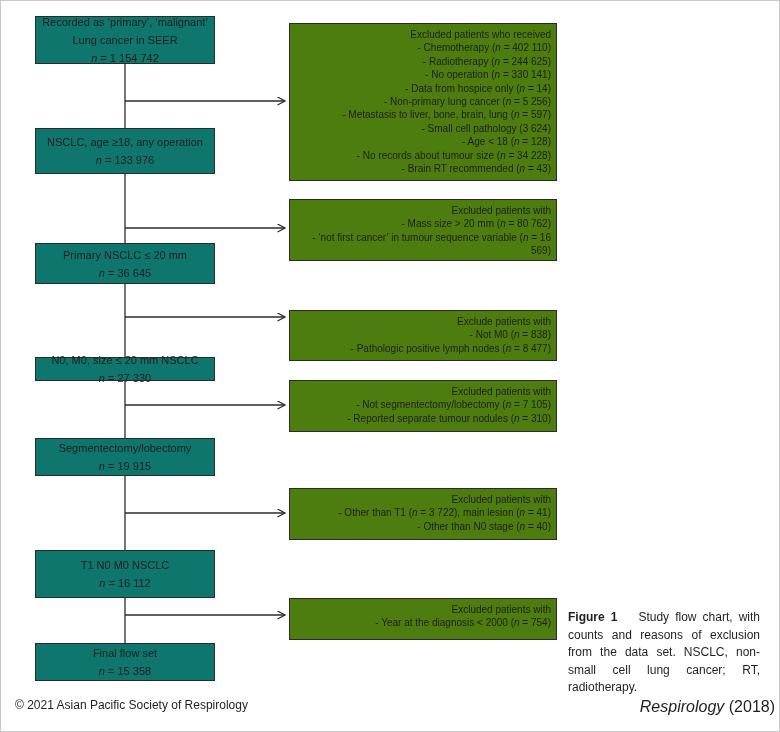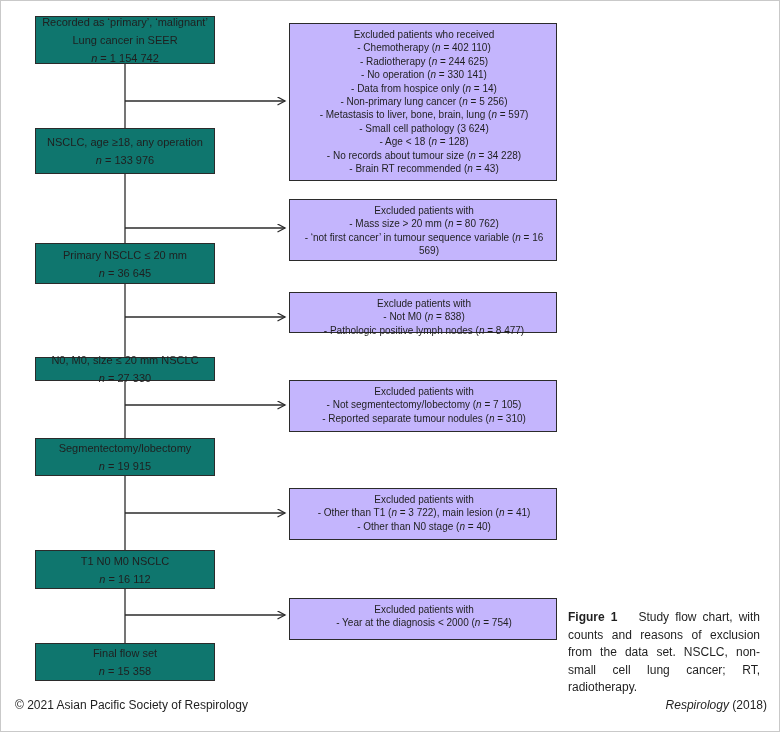--- a/index.html
+++ b/index.html
@@ -11,31 +11,31 @@
   }
   svg.lines{position:absolute;left:0;top:0;z-index:1;}
   .mbox{
     position:absolute;left:34px;width:180px;box-sizing:border-box;z-index:2;
     background:#0f766e;border:1.5px solid #2b2b2b;
     display:flex;flex-direction:column;justify-content:center;align-items:center;
     text-align:center;font-size:11px;line-height:18px;padding:2px 4px;
   }
   .ebox{
     position:absolute;left:288px;width:268px;box-sizing:border-box;z-index:2;
-    background:#c4b5fd;border:1.5px solid #2b2b2b;
-    font-size:10px;line-height:13.4px;padding:4px 5px 4px 7px;text-align:center;
+    background:#4d7c0f;border:1.5px solid #2b2b2b;
+    font-size:10px;line-height:13.4px;padding:4px 5px 4px 7px;text-align:right;
   }
   .ebox .item{padding-left:10px;text-indent:-10px;}
   .caption{
     position:absolute;left:567px;top:608px;width:192px;z-index:2;
     font-size:12px;line-height:17.6px;text-align:justify;
   }
   .caption .cap-label{font-weight:bold;margin-right:21px;}
   .footer-left{position:absolute;left:14px;top:697px;font-size:12px;z-index:2;}
-  .footer-right{position:absolute;right:12px;top:697px;font-size:12px;z-index:2;}
+  .footer-right{position:absolute;right:4px;top:697px;font-size:16px;z-index:2;}
   .footer-right .journal{font-style:italic;}
   i{font-style:italic;}
 </style>
 </head>
 <body>
 
 <div class="page">
 
   <svg class="lines" width="780" height="732" viewBox="0 0 780 732">
     <defs>
@@ -65,21 +65,21 @@
     <div><i>n</i> = 36 645</div>
   </div>
   <div class="mbox" style="top:356px;height:24px;">
     <div>N0, M0, size ≤ 20 mm NSCLC</div>
     <div><i>n</i> = 27 330</div>
   </div>
   <div class="mbox" style="top:437px;height:38px;">
     <div>Segmentectomy/lobectomy</div>
     <div><i>n</i> = 19 915</div>
   </div>
-  <div class="mbox" style="top:549px;height:39px;">
+  <div class="mbox" style="top:549px;height:48px;">
     <div>T1 N0 M0 NSCLC</div>
     <div><i>n</i> = 16 112</div>
   </div>
   <div class="mbox" style="top:642px;height:38px;">
     <div>Final flow set</div>
     <div><i>n</i> = 15 358</div>
   </div>
 
   <div class="ebox" style="top:22px;height:158px;">
     <div>Excluded patients who received</div>
@@ -94,21 +94,21 @@
     <div class="item">- No records about tumour size (<i>n</i> = 34 228)</div>
     <div class="item">- Brain RT recommended (<i>n</i> = 43)</div>
   </div>
 
   <div class="ebox" style="top:198px;height:62px;">
     <div>Excluded patients with</div>
     <div class="item">- Mass size &gt; 20 mm (<i>n</i> = 80 762)</div>
     <div class="item">- ‘not first cancer’ in tumour sequence variable (<i>n</i> = 16 569)</div>
   </div>
 
-  <div class="ebox" style="top:291px;height:41px;">
+  <div class="ebox" style="top:309px;height:51px;">
     <div>Exclude patients with</div>
     <div class="item">- Not M0 (<i>n</i> = 838)</div>
     <div class="item">- Pathologic positive lymph nodes (<i>n</i> = 8 477)</div>
   </div>
 
   <div class="ebox" style="top:379px;height:52px;">
     <div>Excluded patients with</div>
     <div class="item">- Not segmentectomy/lobectomy (<i>n</i> = 7 105)</div>
     <div class="item">- Reported separate tumour nodules (<i>n</i> = 310)</div>
   </div>

